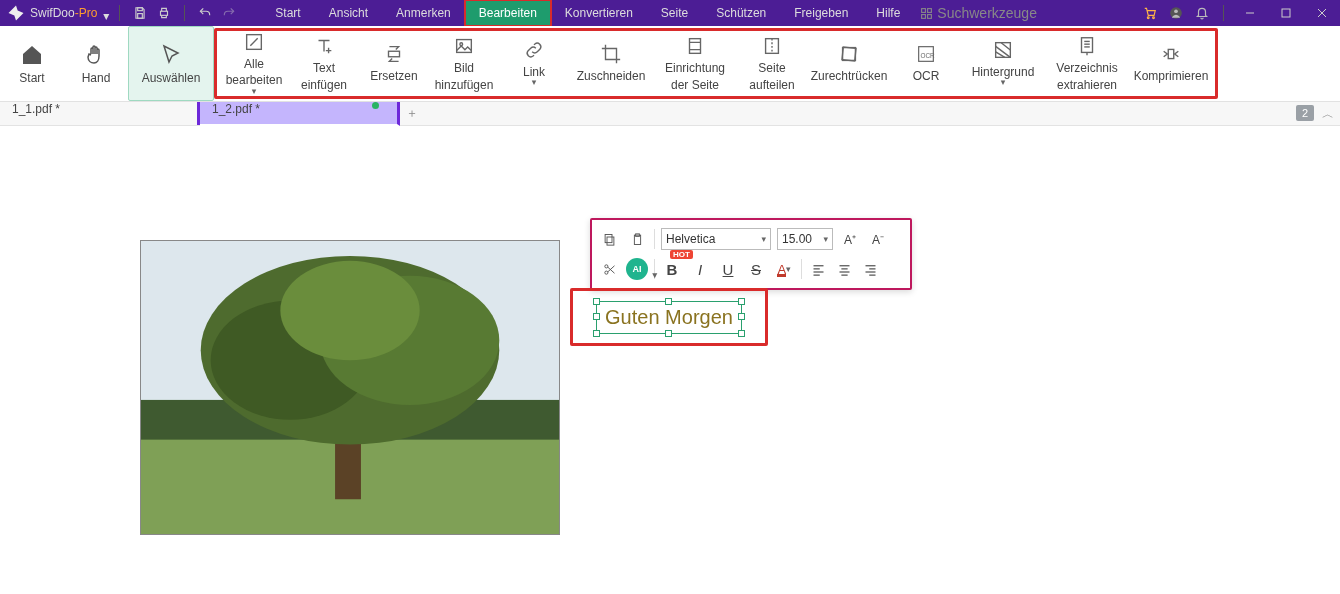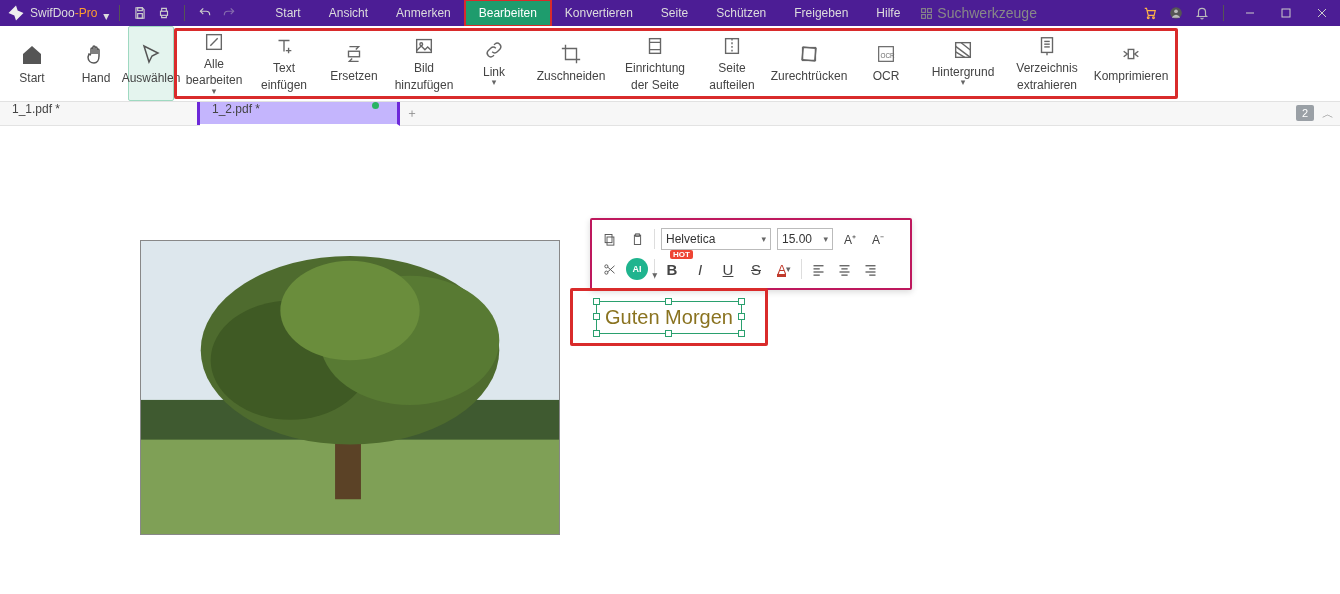--- a/index.html
+++ b/index.html
@@ -26,21 +26,21 @@
   .cart { color:#ffb347; }
   .win-btn { width:36px; height:26px; display:flex; align-items:center; justify-content:center; color:#ccc; cursor:pointer; }
   .win-btn svg { width:10px; height:10px; }
 
   
   .ribbon-wrap { height: 76px; border-bottom: 1px solid #e2e2e2; display:flex; position:relative; background:#fff; }
   .left-tools { display:flex; }
   .tool { width:64px; display:flex; flex-direction:column; align-items:center; justify-content:center; gap:4px; cursor:pointer; font-size:12px; color:#444; }
   .tool .ico { width:24px; height:24px; display:flex; align-items:center; justify-content:center; color:#555; }
   .tool.selected { background:#e4f4ee; border:1px solid #9fd9c1; border-radius:2px; }
-  .tool.wide { width:46px;align-items:center; }
+  .tool.wide { width:86px;align-items:center; }
   .ribbon-group { display:flex; border:3px solid #d92b2b; border-radius:2px; margin: 2px 8px 2px 0; padding: 0 2px; }
   .rtool { width:70px; display:flex; flex-direction:column; align-items:center; justify-content:center; gap:2px; font-size:12px; color:#444; cursor:pointer; text-align:center; line-height:1.2;}
   .rtool.wide{width:84px;}
   .rtool .ico{ width:22px; height:22px; display:flex; align-items:center; justify-content:center; color:#666; margin-bottom:2px;}
   .rtool .dd::after{content:"▾"; font-size:9px; display:block; color:#666; margin-top:-2px;}
 
   
   .doctabs { height: 24px; background:#f7f7f7; border-bottom:1px solid #e3e3e3; display:flex; align-items:stretch; font-size:12px; position:relative;}
   .doctab { display:flex; padding:0 12px; border-right:3px solid #6d28d9; color:#444; cursor:pointer; gap:18px; min-width:200px;}
   .doctab.active { background:#c4b5fd; border-bottom:2px solid #fff; margin-bottom:-1px;}

